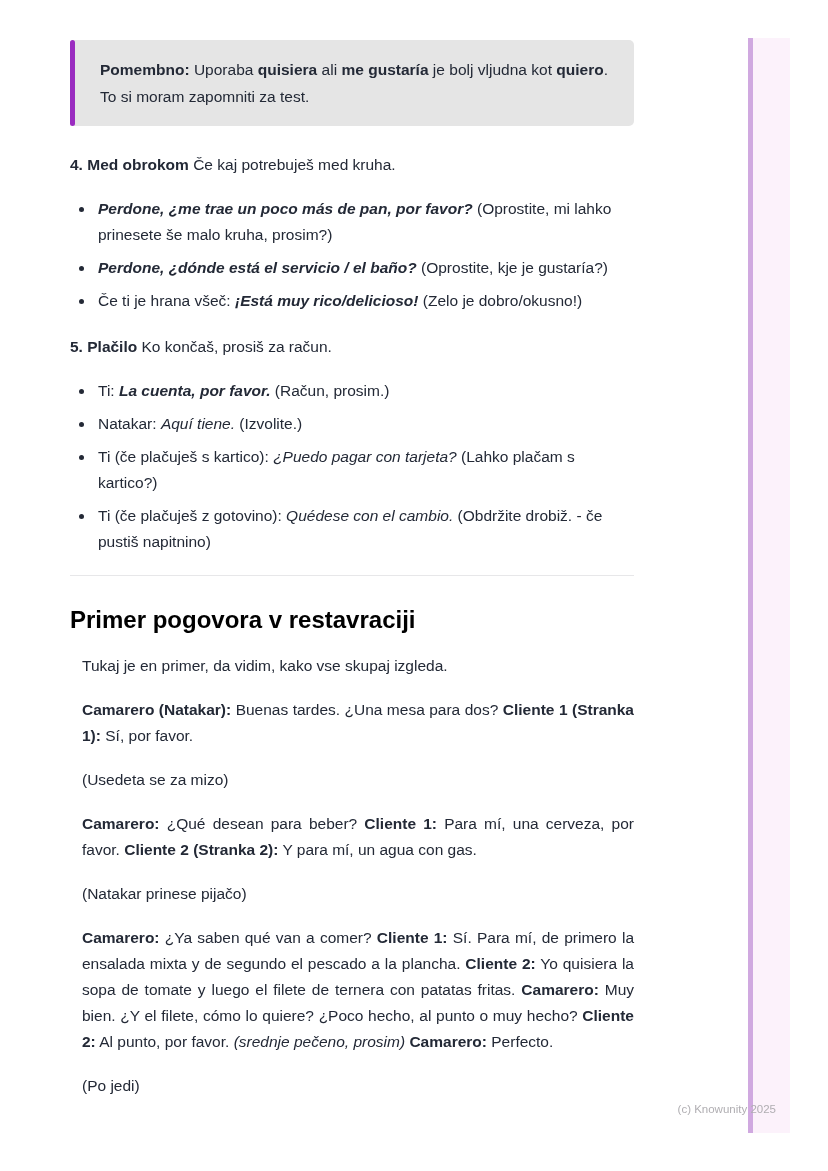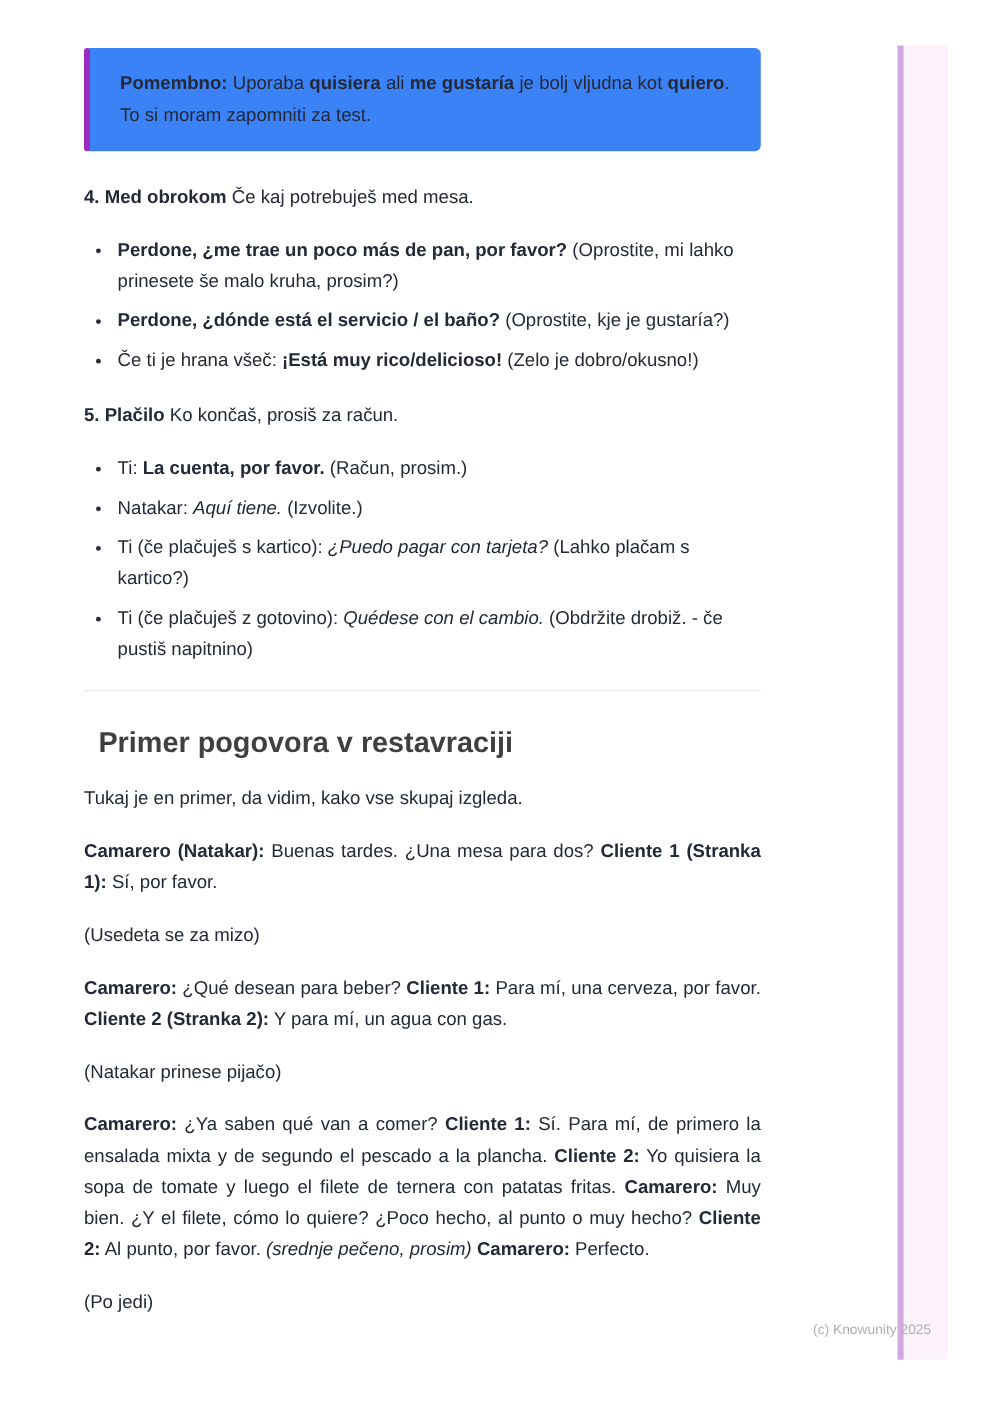--- a/index.html
+++ b/index.html
@@ -3,35 +3,35 @@
 <meta charset="utf-8">
 <style>
   html,body{margin:0;padding:0;background:#ffffff;}
   body{
     width:828px;height:1171px;position:relative;overflow:hidden;
     font-family:"Liberation Sans","DejaVu Sans",sans-serif;
     color:#232936;
   }
   .content{position:absolute;left:70px;top:40px;width:564px;font-size:15.5px;line-height:26px;}
   .callout{
-    position:relative;background:#3b82f6;border-radius:5px;
+    position:relative;background:#e5e5e5;border-radius:5px;
     padding:16px 26px 16px 30px;margin:0 0 26px 0;line-height:27px;text-align:justify;
   }
   .callout-bar{position:absolute;left:0;top:0;bottom:0;width:5px;border-radius:4px;background:#9a2cc0;}
   .b{font-weight:700;}
   .i{font-style:italic;}
-  .bi{font-weight:700;}
-  p{margin:0 0 18px 0;}
+  .bi{font-weight:700;font-style:italic;}
+  p{margin:0 0 18px 12px;}
   p.section-head{margin:0 0 18px 0;}
   ul{margin:0 0 20px 0;padding-left:25px;list-style:disc outside;}
   li{margin:0 0 7px 0;padding-left:3px;}
   li:last-child{margin-bottom:0;}
   hr.divider{border:none;border-top:1px solid #e7e7e9;margin:0;}
   h2.example-heading{
-    margin:28px 0 18px 12px;font-size:24px;line-height:31px;font-weight:700;color:#404040;
+    margin:28px 0 18px 0;font-size:24px;line-height:31px;font-weight:700;color:#000000;
   }
   p.dialog{text-align:justify;}
   p.stage{}
   .edge-strip{
     position:absolute;left:748px;top:38px;width:42px;height:1095px;
     background:#fcf2fb;border-left:5px solid #d0a9e0;box-sizing:border-box;z-index:1;
   }
   .footer-copyright{
     position:absolute;top:1102px;right:52px;z-index:2;
     font-size:11.5px;color:#b0aeb2;line-height:14px;
@@ -40,21 +40,21 @@
 </head>
 <body>
 
 <div class="content">
 
   <div class="callout">
     <span class="callout-bar"></span>
     <span class="b">Pomembno:</span><span> Uporaba </span><span class="b">quisiera</span><span> ali </span><span class="b">me gustaría</span><span> je bolj vljudna kot </span><span class="b">quiero</span><span>. To si moram zapomniti za test.</span>
   </div>
 
-  <p class="section-head"><span class="b">4. Med obrokom</span><span> Če kaj potrebuješ med mesa.</span></p>
+  <p class="section-head"><span class="b">4. Med obrokom</span><span> Če kaj potrebuješ med kruha.</span></p>
 
   <ul>
     <li><span class="bi">Perdone, ¿me trae un poco más de pan, por favor?</span><span> (Oprostite, mi lahko prinesete še malo kruha, prosim?)</span></li>
     <li><span class="bi">Perdone, ¿dónde está el servicio / el baño?</span><span> (Oprostite, kje je gustaría?)</span></li>
     <li><span>Če ti je hrana všeč: </span><span class="bi">¡Está muy rico/delicioso!</span><span> (Zelo je dobro/okusno!)</span></li>
   </ul>
 
   <p class="section-head"><span class="b">5. Plačilo</span><span> Ko končaš, prosiš za račun.</span></p>
 
   <ul>

